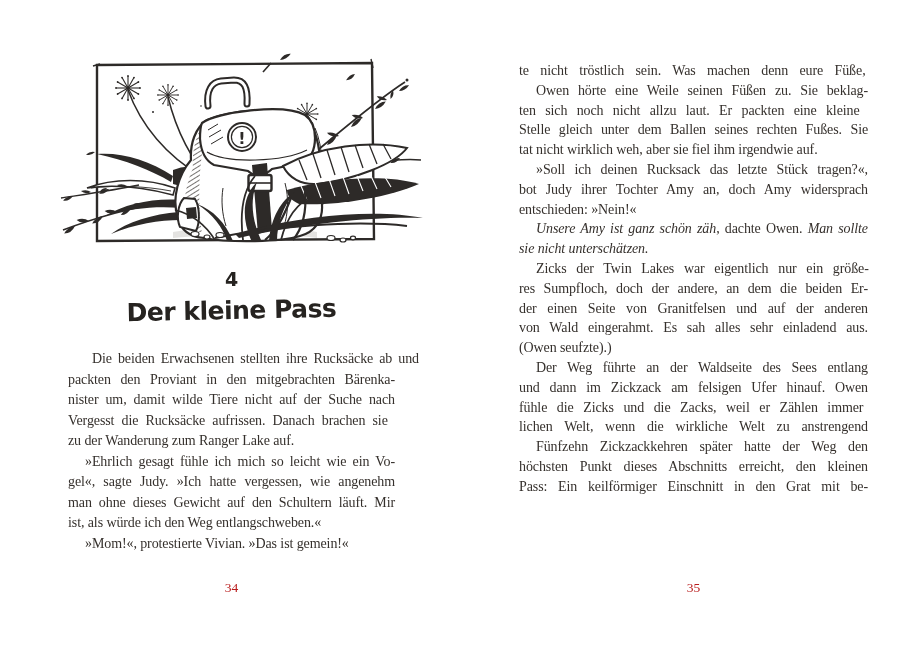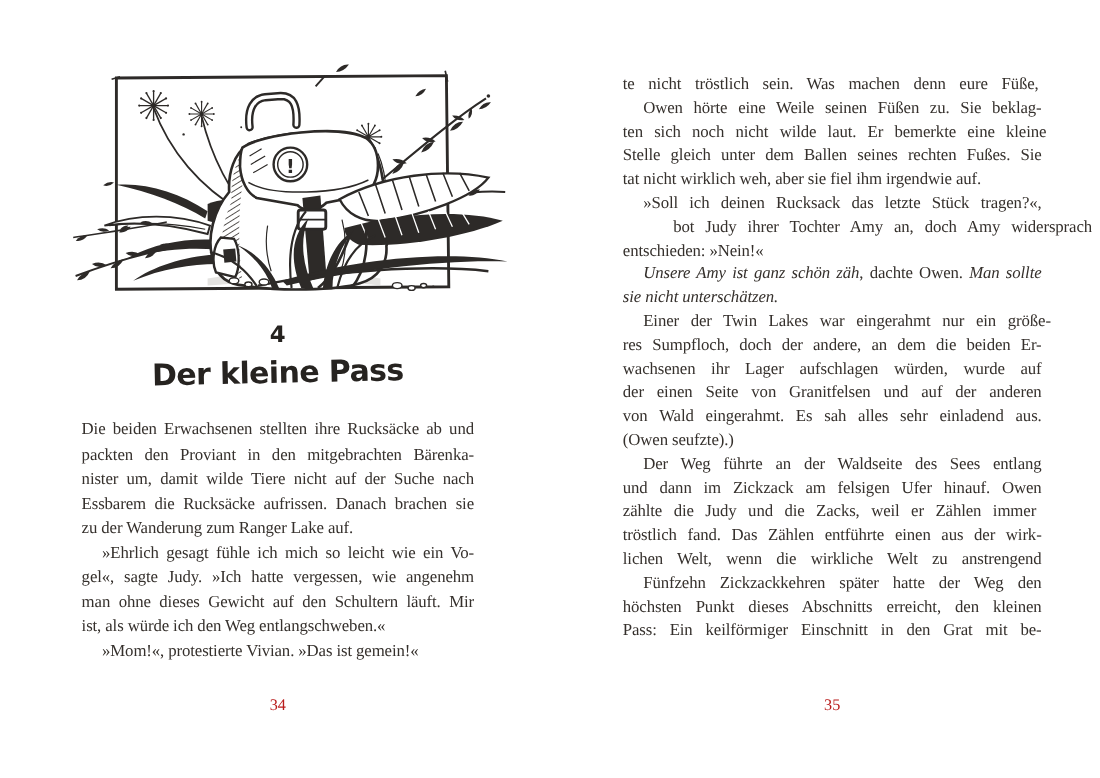--- a/index.html
+++ b/index.html
@@ -174,57 +174,55 @@
         <use href="#lf" transform="translate(52 140) rotate(170) scale(.5)"></use>
         <circle cx="98" cy="64" r="1"></circle>
           <circle cx="146" cy="58" r=".8"></circle>
       </g>
     </svg>
 
     <div class="chapnum">4</div>
     <div class="chaptitle">Der kleine Pass</div>
 
     <div id="left-lines" class="textcol" style="left:68px;top:349px;width:327px;--lh:20.55px;">
-        <div class="line" style="word-spacing: 2.65px;"><span class="inner"><span>Die beiden Erwachsenen stellten ihre Rucksäcke ab und</span></span></div>
+        <div class="line" style="word-spacing: 2.65px; margin-left: 24px;"><span class="inner"><span>Die beiden Erwachsenen stellten ihre Rucksäcke ab und</span></span></div>
         <div class="line" style="word-spacing: 6.22px;"><span class="inner"><span>packten den Proviant in den mitgebrachten Bärenka-</span></span></div>
         <div class="line" style="word-spacing: 3.57px;"><span class="inner"><span>nister um, damit wilde Tiere nicht auf der Suche nach</span></span></div>
-        <div class="line" style="word-spacing: 3.73px;"><span class="inner"><span>Essbarem die Rucksäcke aufrissen. Danach brachen sie</span></span></div>
+        <div class="line" style="word-spacing: 3.73px;"><span class="inner"><span>Vergesst die Rucksäcke aufrissen. Danach brachen sie</span></span></div>
         <div class="line"><span class="inner"><span>zu der Wanderung zum Ranger Lake auf.</span></span></div>
         <div class="line ind" style="word-spacing: 2.81px;"><span class="inner"><span>»Ehrlich gesagt fühle ich mich so leicht wie ein Vo-</span></span></div>
         <div class="line" style="word-spacing: 4.86px;"><span class="inner"><span>gel«, sagte Judy. »Ich hatte vergessen, wie angenehm</span></span></div>
         <div class="line" style="word-spacing: 3.67px;"><span class="inner"><span>man ohne dieses Gewicht auf den Schultern läuft. Mir</span></span></div>
         <div class="line"><span class="inner"><span>ist, als würde ich den Weg entlangschweben.«</span></span></div>
         <div class="line ind"><span class="inner"><span>»Mom!«, protestierte Vivian. »Das ist gemein!«</span></span></div>
       </div>
 
     <div class="pagenum" style="left:68px;top:580px;width:327px;">34</div>
   </div>
 
   <div>
     <div id="right-lines" class="textcol" style="left:519px;top:61px;width:349px;--lh:19.8px;">
         <div class="line" style="word-spacing: 7.97px;"><span class="inner"><span>te nicht tröstlich sein. Was machen denn eure Füße,</span></span></div>
         <div class="line ind" style="word-spacing: 5.51px;"><span class="inner"><span>Owen hörte eine Weile seinen Füßen zu. Sie beklag-</span></span></div>
-        <div class="line" style="word-spacing: 5.96px;"><span class="inner"><span>ten sich noch nicht wilde laut. Er bemerkte eine kleine</span></span></div>
+        <div class="line" style="word-spacing: 5.96px;"><span class="inner"><span>ten sich noch nicht allzu laut. Er packten eine kleine</span></span></div>
         <div class="line" style="word-spacing: 5.11px;"><span class="inner"><span>Stelle gleich unter dem Ballen seines rechten Fußes. Sie</span></span></div>
         <div class="line"><span class="inner"><span>tat nicht wirklich weh, aber sie fiel ihm irgendwie auf.</span></span></div>
         <div class="line ind" style="word-spacing: 5.96px;"><span class="inner"><span>»Soll ich deinen Rucksack das letzte Stück tragen?«,</span></span></div>
-        <div class="line" style="word-spacing: 5.78px; margin-left: 42px;"><span class="inner"><span>bot Judy ihrer Tochter Amy an, doch Amy widersprach</span></span></div>
+        <div class="line" style="word-spacing: 5.78px;"><span class="inner"><span>bot Judy ihrer Tochter Amy an, doch Amy widersprach</span></span></div>
         <div class="line"><span class="inner"><span>entschieden: »Nein!«</span></span></div>
         <div class="line ind" style="word-spacing: 1.84px;"><span class="inner"><span class="it">Unsere Amy ist ganz schön zäh</span><span>, dachte Owen. </span><span class="it">Man sollte</span></span></div>
         <div class="line"><span class="inner"><span class="it">sie nicht unterschätzen.</span></span></div>
-        <div class="line ind" style="word-spacing: 6.32px;"><span class="inner"><span>Einer der Twin Lakes war eingerahmt nur ein größe-</span></span></div>
+        <div class="line ind" style="word-spacing: 6.32px;"><span class="inner"><span>Zicks der Twin Lakes war eigentlich nur ein größe-</span></span></div>
         <div class="line" style="word-spacing: 5.14px;"><span class="inner"><span>res Sumpfloch, doch der andere, an dem die beiden Er-</span></span></div>
-        <div class="line" style="word-spacing: 9.68px;"><span class="inner"><span>wachsenen ihr Lager aufschlagen würden, wurde auf</span></span></div>
         <div class="line" style="word-spacing: 7.34px;"><span class="inner"><span>der einen Seite von Granitfelsen und auf der anderen</span></span></div>
         <div class="line" style="word-spacing: 6.46px;"><span class="inner"><span>von Wald eingerahmt. Es sah alles sehr einladend aus.</span></span></div>
         <div class="line"><span class="inner"><span>(Owen seufzte).)</span></span></div>
         <div class="line ind" style="word-spacing: 7.26px;"><span class="inner"><span>Der Weg führte an der Waldseite des Sees entlang</span></span></div>
         <div class="line" style="word-spacing: 6.49px;"><span class="inner"><span>und dann im Zickzack am felsigen Ufer hinauf. Owen</span></span></div>
-        <div class="line" style="word-spacing: 6.18px;"><span class="inner"><span>zählte die Judy und die Zacks, weil er Zählen immer</span></span></div>
-        <div class="line" style="word-spacing: 5.5px;"><span class="inner"><span>tröstlich fand. Das Zählen entführte einen aus der wirk-</span></span></div>
+        <div class="line" style="word-spacing: 6.18px;"><span class="inner"><span>fühle die Zicks und die Zacks, weil er Zählen immer</span></span></div>
         <div class="line" style="word-spacing: 8.44px;"><span class="inner"><span>lichen Welt, wenn die wirkliche Welt zu anstrengend</span></span></div>
         <div class="line ind" style="word-spacing: 8.29px;"><span class="inner"><span>Fünfzehn Zickzackkehren später hatte der Weg den</span></span></div>
         <div class="line" style="word-spacing: 8.33px;"><span class="inner"><span>höchsten Punkt dieses Abschnitts erreicht, den kleinen</span></span></div>
         <div class="line" style="word-spacing: 7.35px;"><span class="inner"><span>Pass: Ein keilförmiger Einschnitt in den Grat mit be-</span></span></div>
       </div>
 
     <div class="pagenum" style="left:519px;top:580px;width:349px;">35</div>
   </div>
 
 </div>

